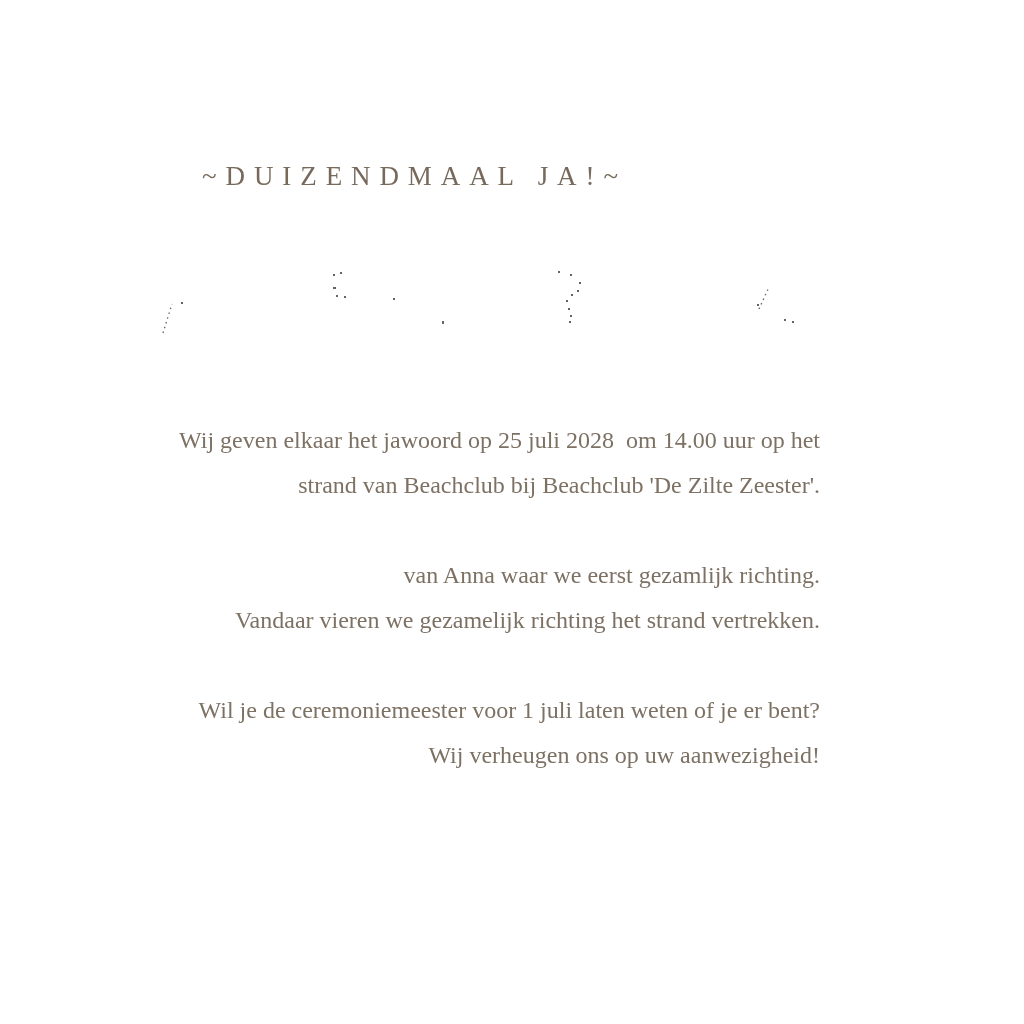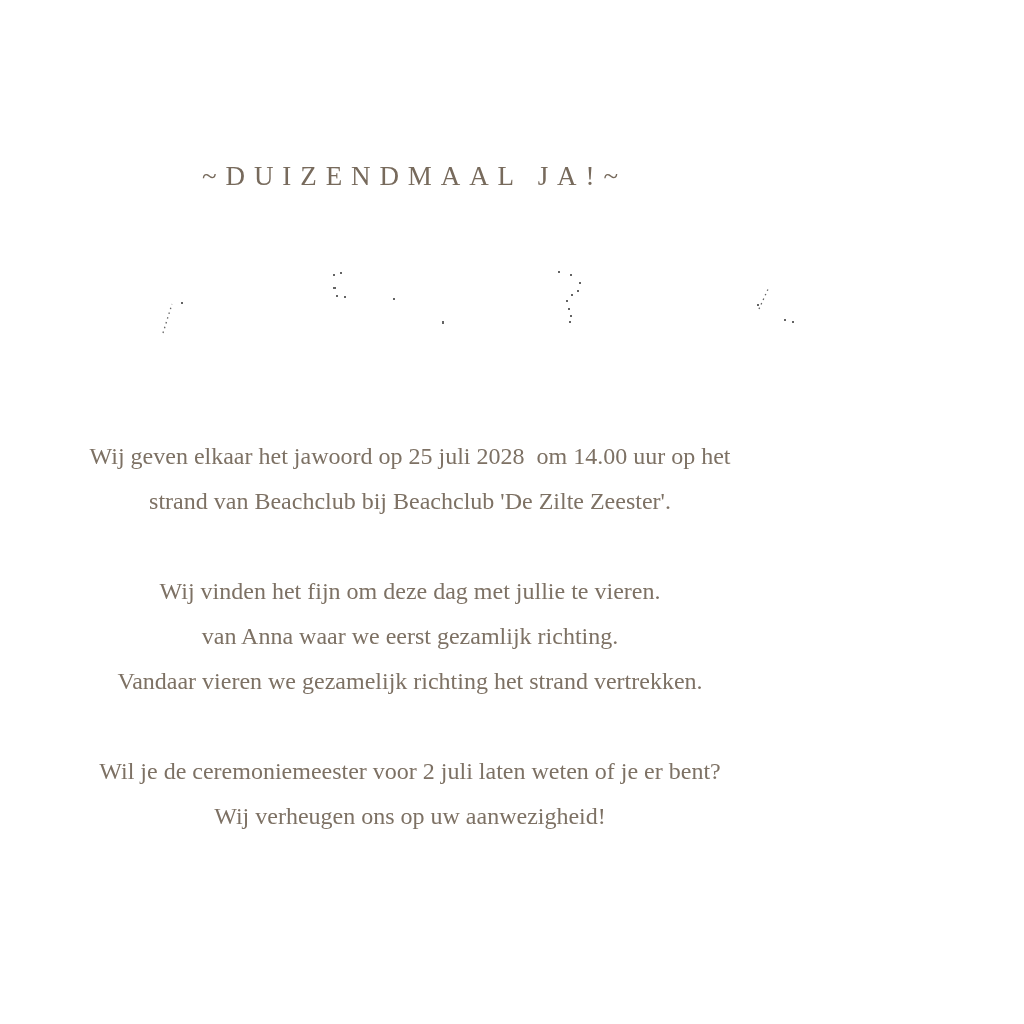--- a/index.html
+++ b/index.html
@@ -37,21 +37,21 @@
   .body-block {
     position: absolute;
     top: 418px;
     left: 0;
     right: 0;
     text-align: center;
     font-size: 24px;
     line-height: 45px;
     color: #7d7164;
   }
-  .para { margin: 16px; }
+  .para { margin: 0; text-align: right; }
   .para + .para { margin-top: 45px; }
   .line { white-space: pre-wrap; }
 </style>
 </head>
 <body>
 
 <div class="card">
 
   <div class="title">
     <span class="title-text">~DUIZENDMAAL JA!~</span>
@@ -85,24 +85,23 @@
   </svg>
 
   <div class="body-block">
 
     <div class="para">
       <div class="line">Wij geven elkaar het jawoord op 25 juli 2028  om 14.00 uur op het</div>
       <div class="line">strand van Beachclub bij Beachclub 'De Zilte Zeester'.</div>
     </div>
 
     <div class="para">
-      <div class="line">Wij vinden het fijn om deze dag met jullie te vieren.</div>
       <div class="line">van Anna waar we eerst gezamlijk richting.</div>
       <div class="line">Vandaar vieren we gezamelijk richting het strand vertrekken.</div>
     </div>
 
     <div class="para">
-      <div class="line">Wil je de ceremoniemeester voor 2 juli laten weten of je er bent?</div>
+      <div class="line">Wil je de ceremoniemeester voor 1 juli laten weten of je er bent?</div>
       <div class="line">Wij verheugen ons op uw aanwezigheid!</div>
     </div>
 
   </div>
 </div>
 
 </body></html>

